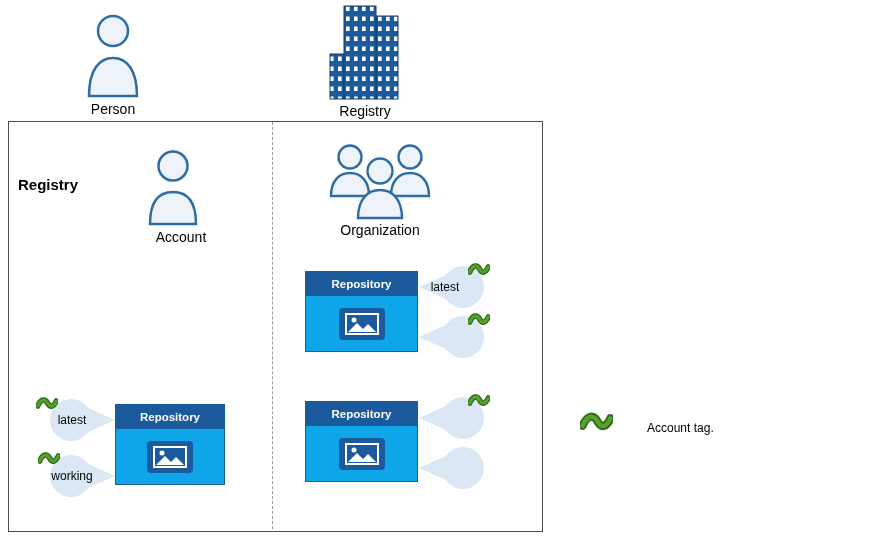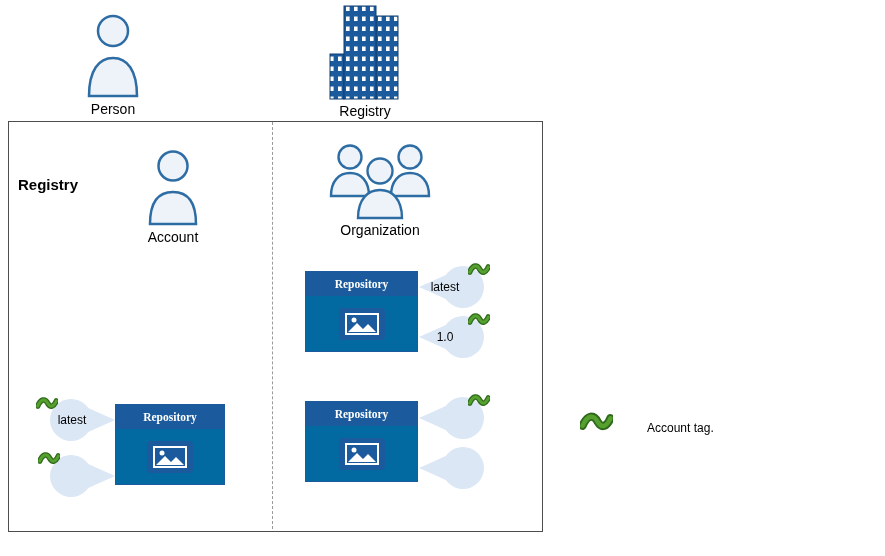--- a/index.html
+++ b/index.html
@@ -5,21 +5,21 @@
   html,body{margin:0;padding:0;background:#ffffff;}
   #canvas{
     position:relative;width:885px;height:556px;background:#ffffff;overflow:hidden;
     font-family:"Liberation Sans", sans-serif;color:#000;
   }
   .abs{position:absolute;}
   .lbl{font-size:14px;text-align:center;color:#000;white-space:nowrap;}
   .registry-box{border:1px solid #4d4d4d;background:#ffffff;}
   .registry-title{font-size:15px;font-weight:bold;}
   .divider{width:0;border-left:1px dashed #9a9a9a;}
-  .repo{border:1px solid #1b5a9c;background:#0369a1;box-sizing:border-box;font-family:Liberation Serif, serif;}
+  .repo{border:1px solid #1b5a9c;background:#0ea5e9;box-sizing:border-box;}
   .repo-header{
     height:24px;line-height:24px;background:#1b5a9c;color:#ffffff;
     font-size:11.5px;font-weight:bold;text-align:center;
   }
   .repo-body{height:55px;display:flex;align-items:center;justify-content:center;}
   .tag-label{height:44px;line-height:44px;font-size:12px;text-align:center;white-space:nowrap;}
 </style>
 </head>
 <body>
 
@@ -51,21 +51,21 @@
   <div class="abs registry-box" style="left:8px;top:121px;width:533px;height:409px;"></div>
   <div class="abs registry-title" style="left:18px;top:131px;margin-top:45px;">Registry</div>
   <div class="abs divider" style="left:272px;top:122px;height:407px;"></div>
 
   <div class="abs" style="left:147px;top:148px;width:52px;height:78px;">
     <svg width="52" height="78" viewBox="0 0 52 78">
       <circle cx="26" cy="18" r="14.5" fill="#eef3fa" stroke="#2e6da4" stroke-width="2.5"></circle>
       <path d="M3,76 C3,53 12,44 26,44 C40,44 49,53 49,76 Z" fill="#eef3fa" stroke="#2e6da4" stroke-width="2.5"></path>
     </svg>
   </div>
-  <div class="abs lbl" style="left:133px;top:229px;width:80px;">Account</div>
+  <div class="abs lbl" style="left:141px;top:229px;width:80px;">Account</div>
 
   <div class="abs" style="left:324px;top:142px;width:112px;height:78px;">
     <svg width="112" height="78" viewBox="0 0 112 78">
       <circle cx="26" cy="15" r="11.5" fill="#eef3fa" stroke="#2e6da4" stroke-width="2.4"></circle>
       <path d="M7,54 C7,39 15,31 26,31 C37,31 45,39 45,54 Z" fill="#eef3fa" stroke="#2e6da4" stroke-width="2.4"></path>
       <circle cx="86" cy="15" r="11.5" fill="#eef3fa" stroke="#2e6da4" stroke-width="2.4"></circle>
       <path d="M67,54 C67,39 75,31 86,31 C97,31 105,39 105,54 Z" fill="#eef3fa" stroke="#2e6da4" stroke-width="2.4"></path>
       <circle cx="56" cy="29" r="12.5" fill="#eef3fa" stroke="#2e6da4" stroke-width="2.4"></circle>
       <path d="M34,76 C34,57 44,48 56,48 C68,48 78,57 78,76 Z" fill="#eef3fa" stroke="#2e6da4" stroke-width="2.4"></path>
     </svg>
@@ -97,21 +97,20 @@
       <path d="M2,11 C6,2 11,2 14,8 C17,13 21,12 24,5" fill="none" stroke="#55a02f" stroke-width="3.5" stroke-linecap="round"></path>
     </svg>
   </div>
 
   <div class="abs" style="left:419px;top:315px;width:66px;height:44px;">
     <svg width="66" height="44" viewBox="0 0 66 44">
       <path d="M0,22 L38,5 L38,39 Z" fill="#dbe7f5"></path>
       <circle cx="44" cy="22" r="21" fill="#dbe7f5"></circle>
     </svg>
   </div>
-  <div class="abs tag-label" style="left:422px;top:315px;width:46px;">1.0</div>
   <div class="abs" style="left:468px;top:312px;">
     <svg width="22" height="15" viewBox="0 0 26 16">
       <path d="M2,11 C6,2 11,2 14,8 C17,13 21,12 24,5" fill="none" stroke="#2f6a1c" stroke-width="6.5" stroke-linecap="round"></path>
       <path d="M2,11 C6,2 11,2 14,8 C17,13 21,12 24,5" fill="none" stroke="#55a02f" stroke-width="3.5" stroke-linecap="round"></path>
     </svg>
   </div>
 
   <div class="abs repo" style="left:305px;top:401px;width:113px;height:81px;">
     <div class="repo-header">Repository</div>
     <div class="repo-body">
@@ -169,20 +168,21 @@
       <path d="M2,11 C6,2 11,2 14,8 C17,13 21,12 24,5" fill="none" stroke="#55a02f" stroke-width="3.5" stroke-linecap="round"></path>
     </svg>
   </div>
 
   <div class="abs" style="left:49px;top:454px;width:66px;height:44px;">
     <svg width="66" height="44" viewBox="0 0 66 44">
       <path d="M66,22 L28,5 L28,39 Z" fill="#dbe7f5"></path>
       <circle cx="22" cy="22" r="21" fill="#dbe7f5"></circle>
     </svg>
   </div>
+  <div class="abs tag-label" style="left:49px;top:454px;width:46px;">working</div>
   <div class="abs" style="left:38px;top:451px;">
     <svg width="22" height="15" viewBox="0 0 26 16">
       <path d="M2,11 C6,2 11,2 14,8 C17,13 21,12 24,5" fill="none" stroke="#2f6a1c" stroke-width="6.5" stroke-linecap="round"></path>
       <path d="M2,11 C6,2 11,2 14,8 C17,13 21,12 24,5" fill="none" stroke="#55a02f" stroke-width="3.5" stroke-linecap="round"></path>
     </svg>
   </div>
 
   <div class="abs" style="left:580px;top:411px;">
     <svg width="33" height="22" viewBox="0 0 26 16">
       <path d="M2,11 C6,2 11,2 14,8 C17,13 21,12 24,5" fill="none" stroke="#2f6a1c" stroke-width="6.5" stroke-linecap="round"></path>

